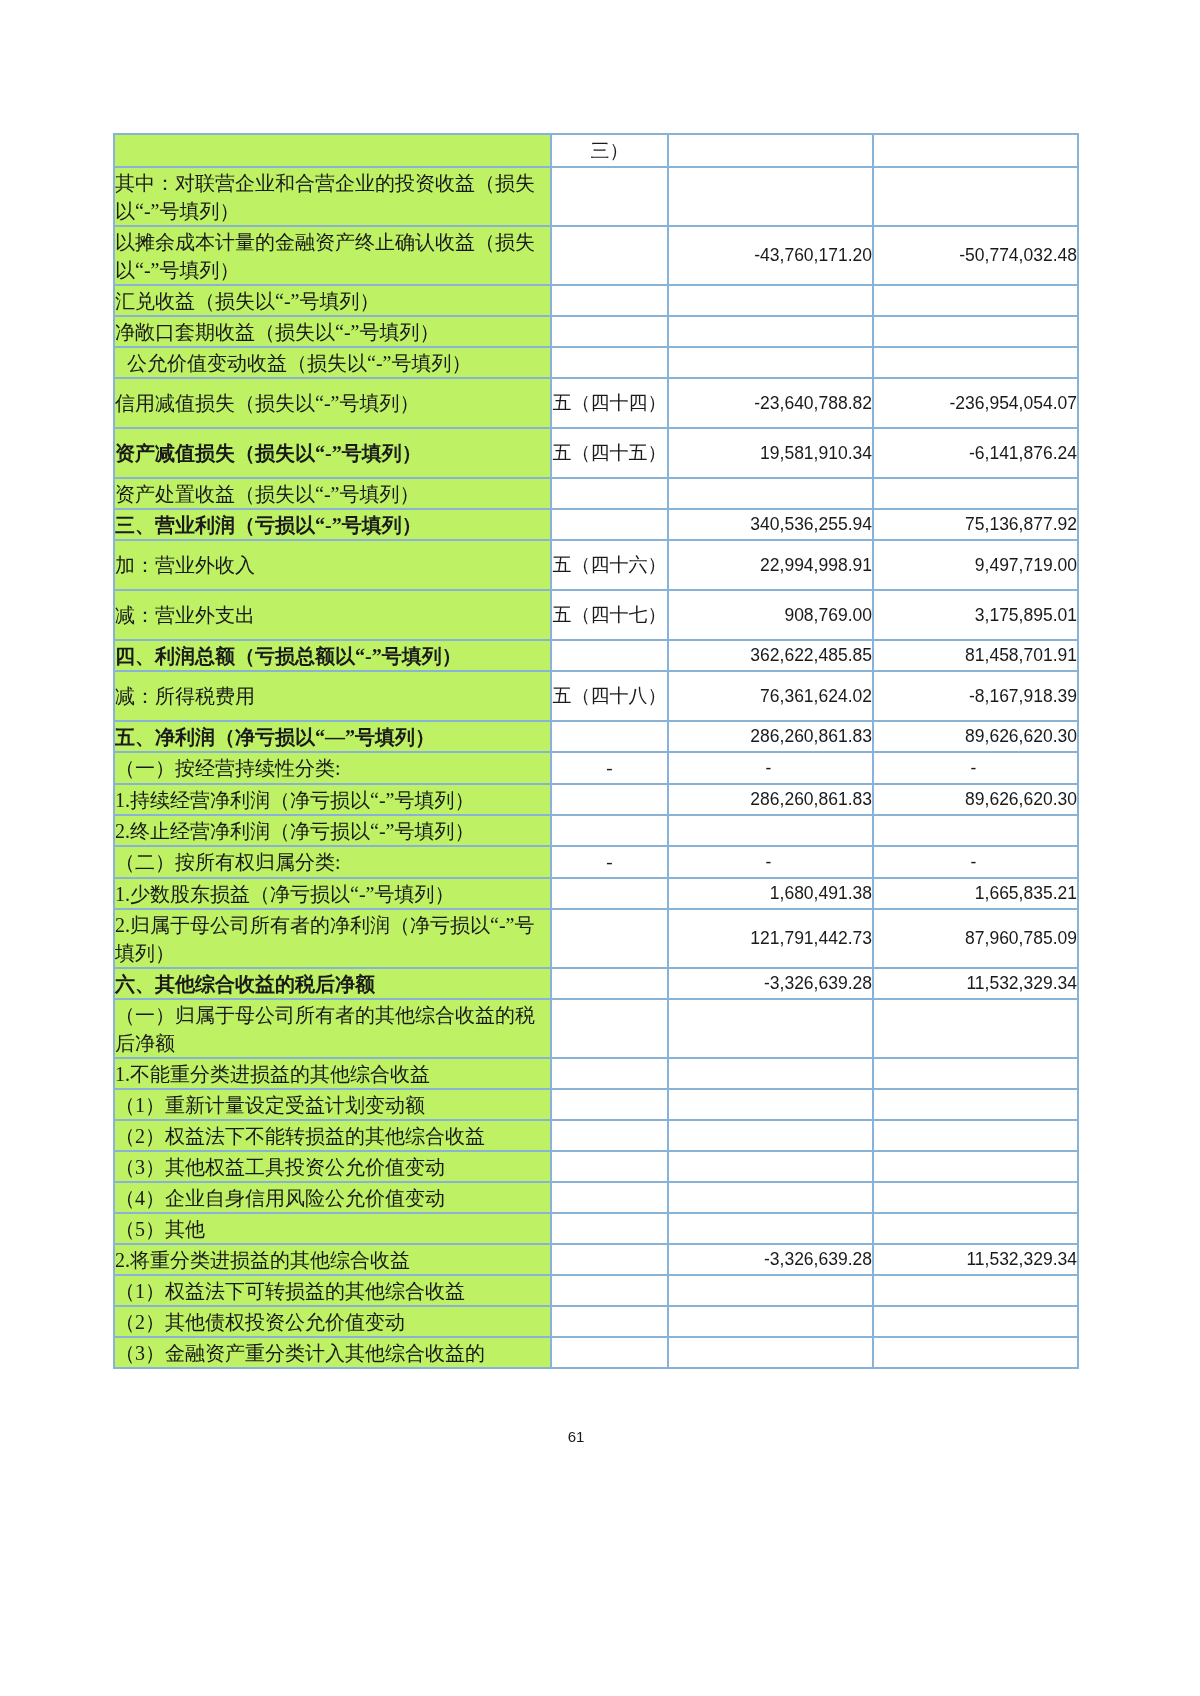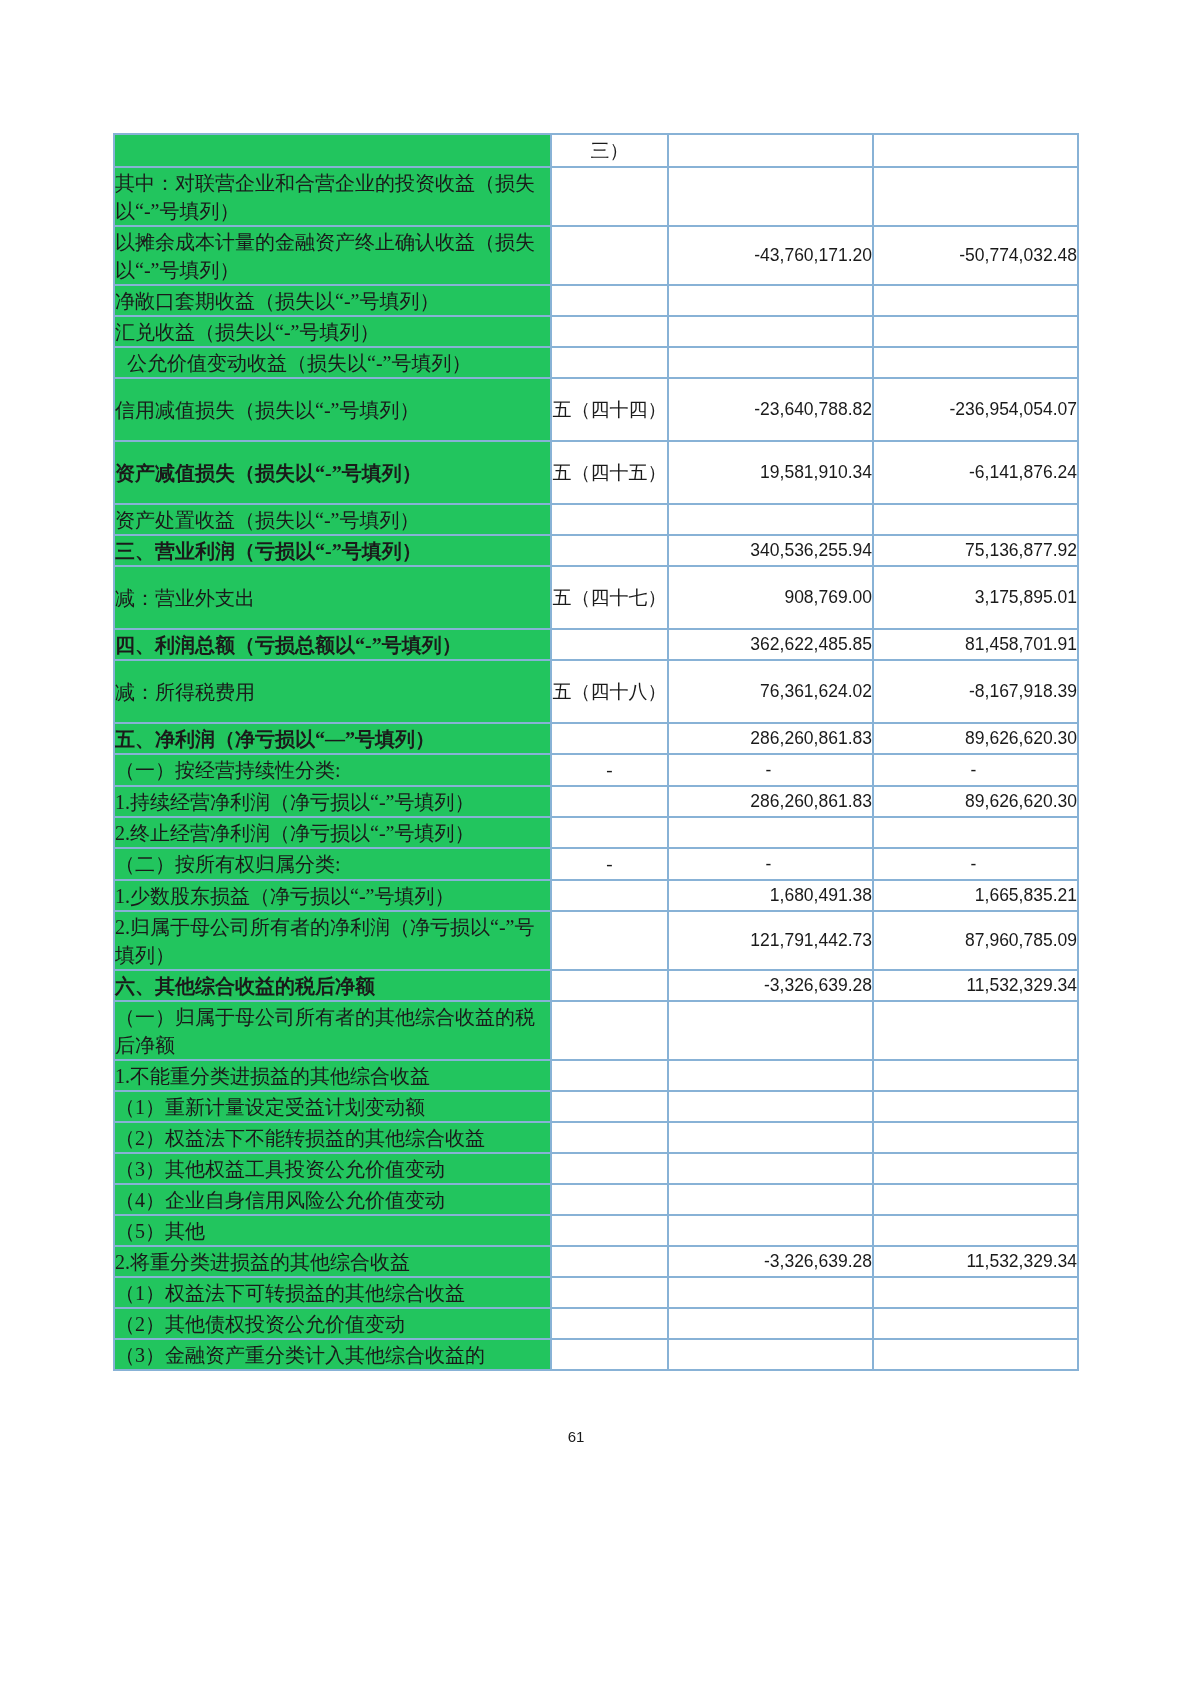--- a/index.html
+++ b/index.html
@@ -22,21 +22,21 @@
     width: 964px;
     border-collapse: collapse;
     table-layout: fixed;
   }
   table.statement td {
     border: 2px solid #88b2d6;
     padding: 0;
     vertical-align: middle;
   }
   td.c-item {
-    background: #22c55e;
+    background: #bef264;
     padding: 1px 12px 2px 12px;
     font-size: 20px;
     line-height: 28px;
     text-align: left;
   }
   td.c-note {
     background: #ffffff;
     text-align: center;
     font-size: 19px;
     line-height: 30px;
@@ -49,21 +49,21 @@
     font-family: "Liberation Sans", "DejaVu Sans", sans-serif;
     font-size: 17.5px;
     line-height: 29px;
     padding: 2px 13px 2px 4px;
   }
   td.c-val.center { text-align: center; padding-right: 4px; }
   tr.bold td.c-item { font-weight: bold; }
   tr.h33 { height: 33px; }
   tr.h30 { height: 31px; }
   tr.h59 { height: 59px; }
-  tr.h63 { height: 63px; }
+  tr.h63 { height: 50px; }
   .footer {
     position: absolute;
     left: 0; top: 1428px;
     width: 1152px;
     text-align: center;
     font-family: "Liberation Sans", "DejaVu Sans", sans-serif;
     font-size: 15px;
     color: #1a1a1a;
   }
 </style>
@@ -92,27 +92,27 @@
       <td class="c-val cur"></td>
       <td class="c-val pri"></td>
     </tr>
         <tr class="h59">
       <td class="c-item"><span class="item-text" style="text-indent: 97px;">以摊余成本计量的金融资产终止确认收益（损失以“-”号填列）</span></td>
       <td class="c-note"><span class="note-text"></span></td>
       <td class="c-val cur">-43,760,171.20</td>
       <td class="c-val pri">-50,774,032.48</td>
     </tr>
         <tr class="h30">
+      <td class="c-item"><span class="item-text" style="text-indent: 44px;">汇兑收益（损失以“-”号填列）</span></td>
+      <td class="c-note"><span class="note-text"></span></td>
+      <td class="c-val cur"></td>
+      <td class="c-val pri"></td>
+    </tr>
+        <tr class="h30">
       <td class="c-item"><span class="item-text" style="text-indent: 44px;">净敞口套期收益（损失以“-”号填列）</span></td>
-      <td class="c-note"><span class="note-text"></span></td>
-      <td class="c-val cur"></td>
-      <td class="c-val pri"></td>
-    </tr>
-        <tr class="h30">
-      <td class="c-item"><span class="item-text" style="text-indent: 44px;">汇兑收益（损失以“-”号填列）</span></td>
       <td class="c-note"><span class="note-text"></span></td>
       <td class="c-val cur"></td>
       <td class="c-val pri"></td>
     </tr>
         <tr class="h30">
       <td class="c-item"><span class="item-text" style="text-indent: 44px; padding-left: 12px;">公允价值变动收益（损失以“-”号填列）</span></td>
       <td class="c-note"><span class="note-text"></span></td>
       <td class="c-val cur"></td>
       <td class="c-val pri"></td>
     </tr>
@@ -134,20 +134,26 @@
       <td class="c-val cur"></td>
       <td class="c-val pri"></td>
     </tr>
         <tr class="h30 bold">
       <td class="c-item"><span class="item-text" style="text-indent: 0px;">三、营业利润（亏损以“-”号填列）</span></td>
       <td class="c-note"><span class="note-text"></span></td>
       <td class="c-val cur">340,536,255.94</td>
       <td class="c-val pri">75,136,877.92</td>
     </tr>
         <tr class="h63">
+      <td class="c-item"><span class="item-text" style="text-indent: 0px;">加：营业外收入</span></td>
+      <td class="c-note"><span class="note-text">五（四十六）</span></td>
+      <td class="c-val cur">22,994,998.91</td>
+      <td class="c-val pri">9,497,719.00</td>
+    </tr>
+        <tr class="h63">
       <td class="c-item"><span class="item-text" style="text-indent: 0px;">减：营业外支出</span></td>
       <td class="c-note"><span class="note-text">五（四十七）</span></td>
       <td class="c-val cur">908,769.00</td>
       <td class="c-val pri">3,175,895.01</td>
     </tr>
         <tr class="h30 bold">
       <td class="c-item"><span class="item-text" style="text-indent: 0px; text-align: center;">四、利润总额（亏损总额以“-”号填列）</span></td>
       <td class="c-note"><span class="note-text"></span></td>
       <td class="c-val cur">362,622,485.85</td>
       <td class="c-val pri">81,458,701.91</td>

